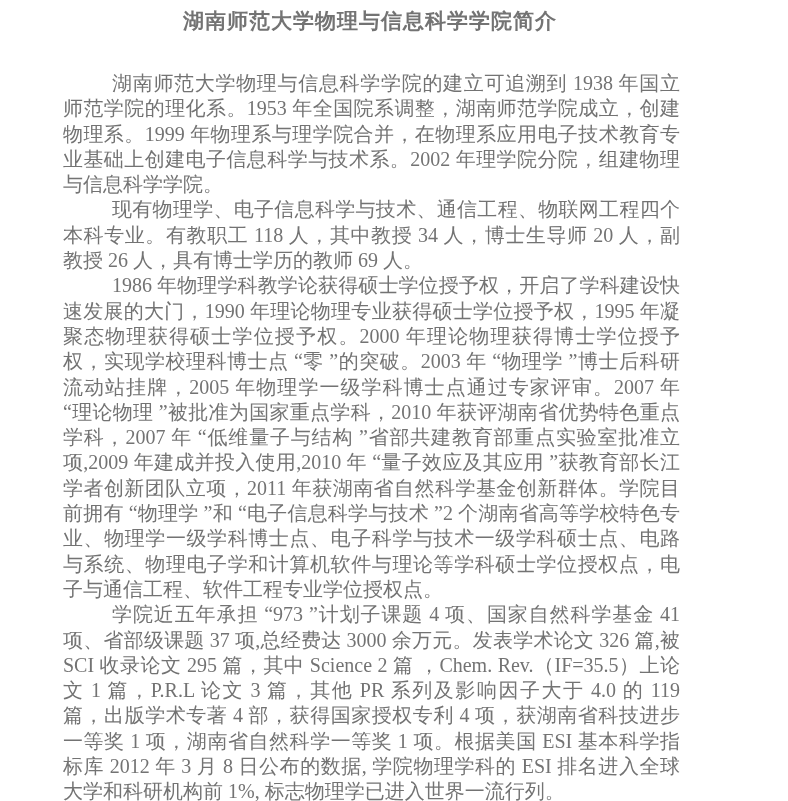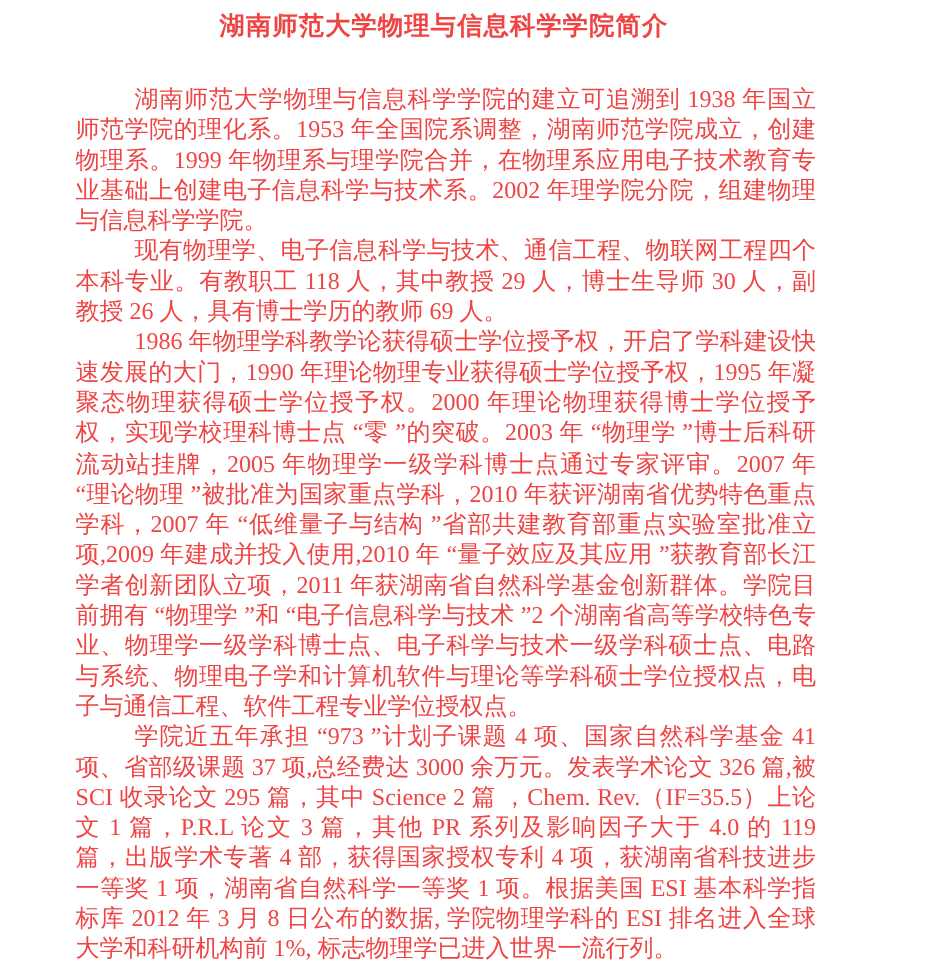--- a/index.html
+++ b/index.html
@@ -5,21 +5,21 @@
   html, body {
     margin: 0;
     padding: 0;
     background: #ffffff;
   }
   .page {
     position: relative;
     width: 740px;
     height: 801px;
     background: #ffffff;
-    color: #ef4444;
+    color: #737373;
     overflow: hidden;
     box-sizing: border-box;
     font-family: "Liberation Serif", "DejaVu Serif", serif;
   }
   .doc-title {
     margin: 7px 20px 0 20px;
     font-size: 21px;
     line-height: 29px;
     font-weight: 700;
     text-align: center;
@@ -39,17 +39,17 @@
     word-break: break-all;
   }
 </style>
 </head>
 <body>
 
 <div class="page">
   <h1 class="doc-title">湖南师范大学物理与信息科学学院简介</h1>
   <div class="doc-body">
     <p>湖南师范大学物理与信息科学学院的建立可追溯到 1938 年国立师范学院的理化系。1953 年全国院系调整，湖南师范学院成立，创建物理系。1999 年物理系与理学院合并，在物理系应用电子技术教育专业基础上创建电子信息科学与技术系。2002 年理学院分院，组建物理与信息科学学院。</p>
-    <p>现有物理学、电子信息科学与技术、通信工程、物联网工程四个本科专业。有教职工 118 人，其中教授 29 人，博士生导师 30 人，副教授 26 人，具有博士学历的教师 69 人。</p>
+    <p>现有物理学、电子信息科学与技术、通信工程、物联网工程四个本科专业。有教职工 118 人，其中教授 34 人，博士生导师 20 人，副教授 26 人，具有博士学历的教师 69 人。</p>
     <p>1986 年物理学科教学论获得硕士学位授予权，开启了学科建设快速发展的大门，1990 年理论物理专业获得硕士学位授予权，1995 年凝聚态物理获得硕士学位授予权。2000 年理论物理获得博士学位授予权，实现学校理科博士点 “零 ”的突破。2003 年 “物理学 ”博士后科研流动站挂牌，2005 年物理学一级学科博士点通过专家评审。2007 年 “理论物理 ”被批准为国家重点学科，2010 年获评湖南省优势特色重点学科，2007 年 “低维量子与结构 ”省部共建教育部重点实验室批准立项,2009 年建成并投入使用,2010 年 “量子效应及其应用 ”获教育部长江学者创新团队立项，2011 年获湖南省自然科学基金创新群体。学院目前拥有 “物理学 ”和 “电子信息科学与技术 ”2 个湖南省高等学校特色专业、物理学一级学科博士点、电子科学与技术一级学科硕士点、电路与系统、物理电子学和计算机软件与理论等学科硕士学位授权点，电子与通信工程、软件工程专业学位授权点。</p>
     <p>学院近五年承担 “973 ”计划子课题 4 项、国家自然科学基金 41 项、省部级课题 37 项,总经费达 3000 余万元。发表学术论文 326 篇,被 SCI 收录论文 295 篇，其中 Science 2 篇 ，Chem. Rev.（IF=35.5）上论文 1 篇，P.R.L 论文 3 篇，其他 PR 系列及影响因子大于 4.0 的 119 篇，出版学术专著 4 部，获得国家授权专利 4 项，获湖南省科技进步一等奖 1 项，湖南省自然科学一等奖 1 项。根据美国 ESI 基本科学指标库 2012 年 3 月 8 日公布的数据, 学院物理学科的 ESI 排名进入全球大学和科研机构前 1%, 标志物理学已进入世界一流行列。</p>
   </div>
 </div>
 
 </body></html>

